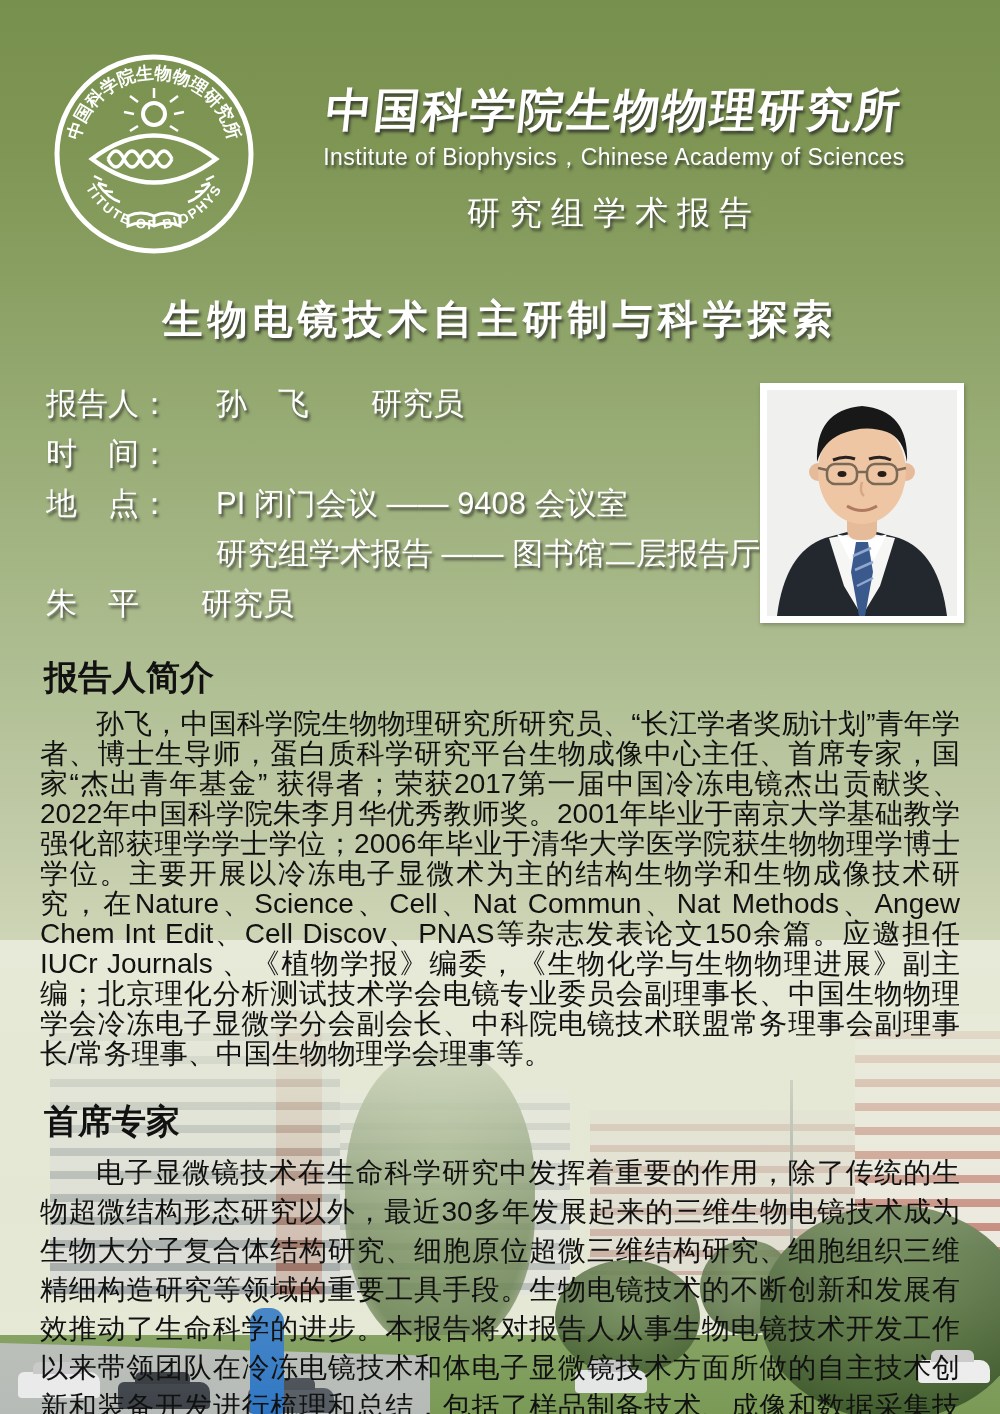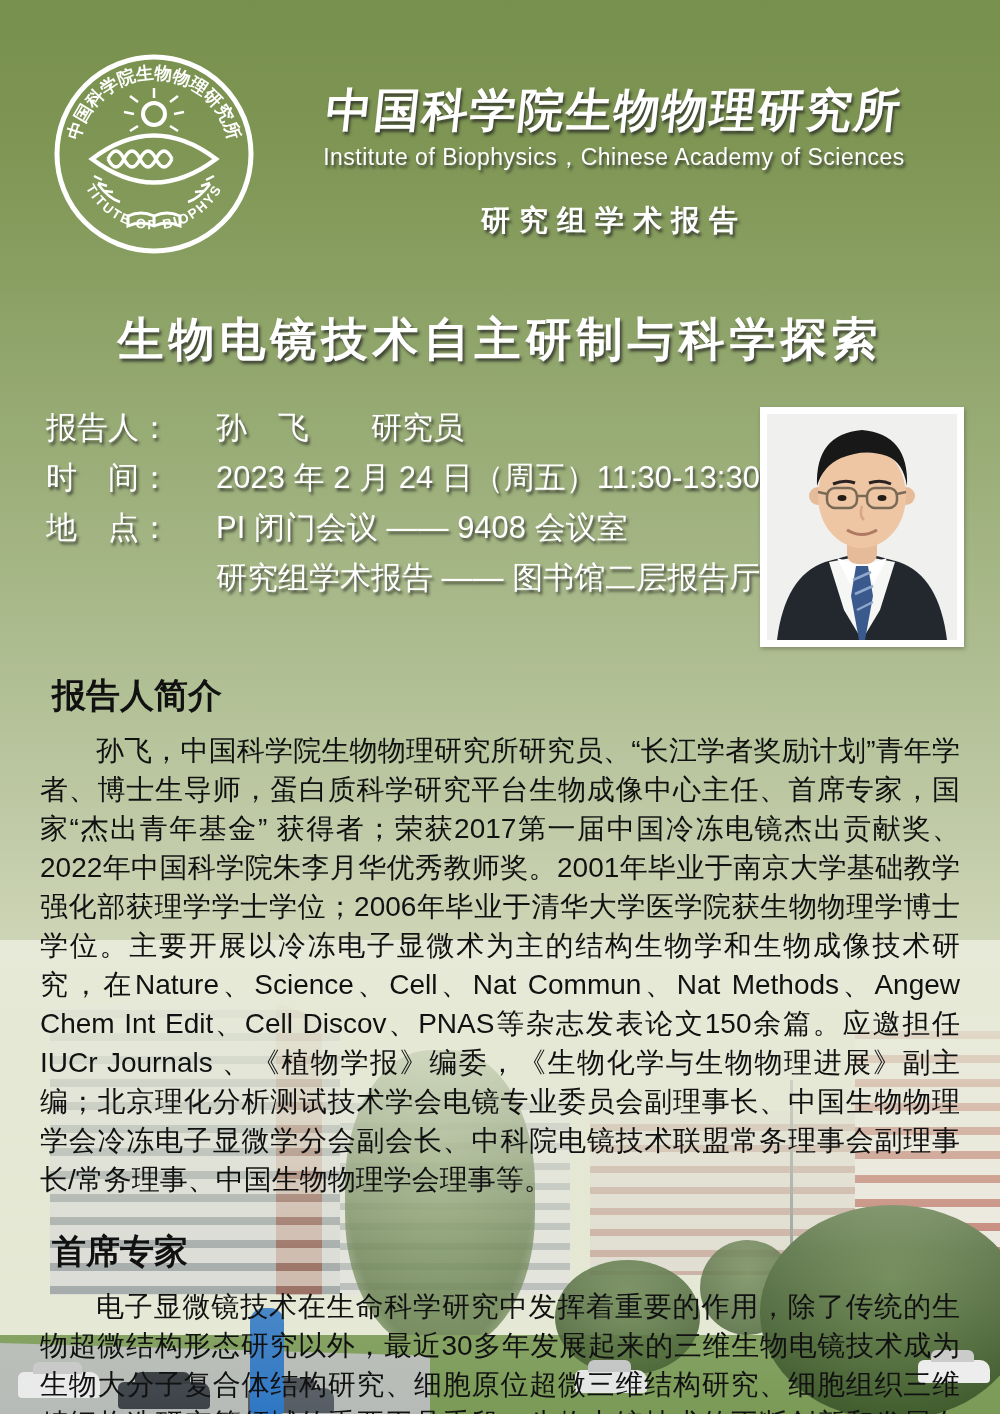--- a/index.html
+++ b/index.html
@@ -49,32 +49,32 @@
       rgba(231,234,216,.22) 65%, rgba(231,234,216,0) 100%);}
   
   #content{position:absolute;inset:0;z-index:2;}
   .white-sh{color:#ffffff;text-shadow:2px 3px 3px rgba(35,35,35,.75);}
   header{display:flex;padding:52px 36px 0 52px;}
   .logo-wrap{width:212px;flex:0 0 212px;}
   .head-right{flex:1;text-align:center;padding-top:28px;}
   .calli{font-family:"Liberation Serif","DejaVu Serif",serif;font-weight:bold;
     font-size:46px;letter-spacing:2px;transform:skewX(-6deg);white-space:nowrap;}
   .inst-en{font-size:23px;letter-spacing:.5px;}
-  .series{font-size:29px;font-weight:bold;letter-spacing:9px;margin-top:28px;}
-  .main-title{text-align:center;font-size:46px;font-weight:bold;letter-spacing:5px;
-    margin-top:49px;white-space:nowrap;}
+  .series{font-size:33px;font-weight:normal;letter-spacing:9px;margin-top:18px;}
+  .main-title{text-align:center;font-size:40px;font-weight:bold;letter-spacing:5px;
+    margin-top:32px;white-space:nowrap;}
   .info-row-area{display:flex;padding:32px 36px 0 46px;}
   .info-col{flex:1;}
   .info-line{display:flex;font-size:31px;font-weight:normal;line-height:50px;white-space:nowrap;}
   .info-label{width:170px;flex:0 0 170px;}
   .portrait-frame{flex:0 0 204px;width:204px;height:240px;background:#ffffff;
     padding:7px;box-sizing:border-box;margin-top:4px;box-shadow:1px 2px 4px rgba(0,0,0,.25);}
   .section{padding:0 40px;color:#111111;}
-  .sec-heading{font-size:34px;font-weight:bold;margin:12px;color:#111111;}
-  .sec-body{font-size:28px;line-height:39px;text-align:justify;text-indent:2em;margin:8px 0 0 0;}
+  .sec-heading{font-size:34px;font-weight:bold;margin:4px;color:#111111;}
+  .sec-body{font-size:28px;line-height:30px;text-align:justify;text-indent:2em;margin:8px 0 0 0;}
   #bio-section{margin-top:26px;}
   #abstract-section{margin-top:30px;}
   #abstract-section .sec-body{line-height:39px;}
 </style>
 </head>
 <body>
 
 <div id="campus">
   <div class="bldg-tall">
       <div class="accent"></div>
@@ -169,31 +169,31 @@
   <div class="main-title white-sh">生物电镜技术自主研制与科学探索</div>
 
   <div class="info-row-area">
     <div class="info-col">
       <div class="info-line white-sh">
         <span class="info-label">报告人：</span>
         <span>孙　飞　　研究员</span>
       </div>
       <div class="info-line white-sh">
         <span class="info-label">时　间：</span>
-        <span>2023 年 2 月 24 日（周五）11:30-13:30</span>
       </div>
       <div class="info-line white-sh">
         <span class="info-label">地　点：</span>
         <span>PI 闭门会议 —— 9408 会议室</span>
       </div>
       <div class="info-line white-sh">
         <span class="info-label"></span>
         <span>研究组学术报告 —— 图书馆二层报告厅</span>
       </div>
       <div class="info-line white-sh">
+        <span>朱　平　　研究员</span>
       </div>
     </div>
 
     <div class="portrait-frame">
       <svg width="190" height="226" viewBox="0 0 190 226">
         <rect width="190" height="226" fill="#f0f0ee"></rect>
 
         <path d="M 10 226 Q 18 162 58 148 L 95 138 L 132 148 Q 172 162 180 226 Z" fill="#23272e"></path>
 
         <path d="M 62 148 L 95 142 L 128 148 L 113 196 L 95 226 L 77 196 Z" fill="#f6f6f4"></path>

